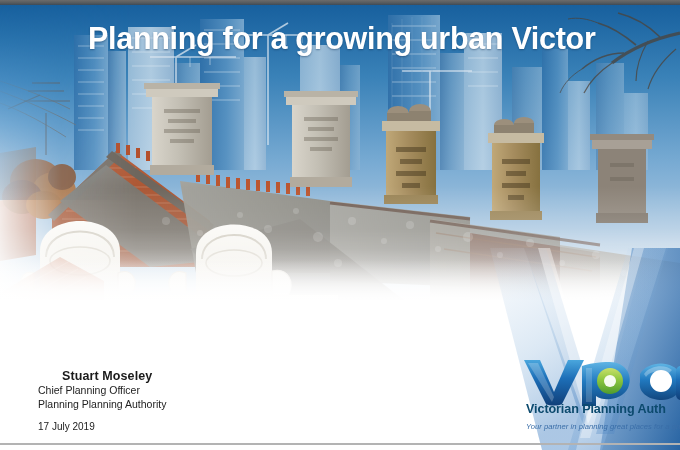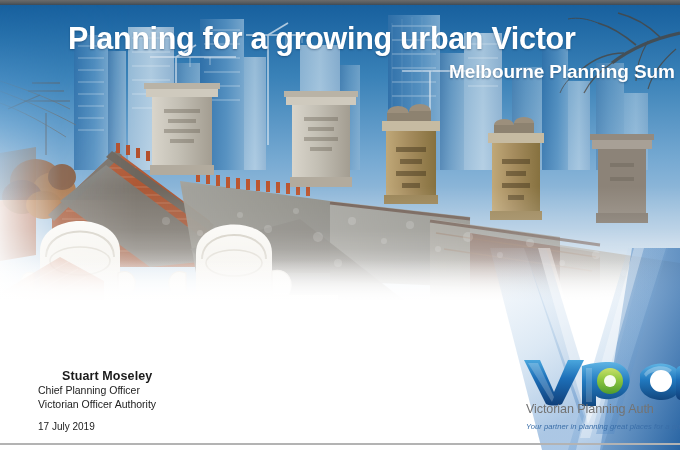--- a/index.html
+++ b/index.html
@@ -121,21 +121,21 @@
     pointer-events: none;
   }
   .v-watermark svg { display: block; width: 200px; height: 202px; }
 
   
   .headline-wrap {
     position: absolute;
     top: 18px; left: 0;
     width: 640px;
     z-index: 20;
-    padding-left: 68px;
+    padding-left: 88px;
     
     overflow: visible;
     white-space: nowrap;
   }
   .headline {
     font-size: 30.5px;
     font-weight: bold;
     color: #ffffff;
     letter-spacing: -0.3px;
     line-height: 40px;
@@ -219,22 +219,22 @@
     width: 220px; height: 90px;
     z-index: 32;
   }
   .vpa-mark { position: relative; width: 220px; height: 54px; }
   .vpa-mark svg { display: block; width: 220px; height: 54px; }
 
   .vpa-name {
     position: absolute;
     top: 50px; left: 8px;
     font-size: 12.6px;
-    font-weight: normal;
-    color: #737373;
+    font-weight: bold;
+    color: #0c4a6e;
     letter-spacing: -0.1px;
     white-space: nowrap;
   }
   .vpa-tagline {
     position: absolute;
     top: 70px; left: 8px;
     font-size: 7.6px;
     font-style: italic;
     color: #3a6ea8;
     letter-spacing: 0.05px;
@@ -670,28 +670,25 @@
 
       <path d="M58 0 L70 0 L116 158 L108 176 Z" fill="#ffffff" opacity="0.42"></path>
       <path d="M154 0 L164 0 L110 190 L100 190 Z" fill="#ffffff" opacity="0.35"></path>
     </svg>
   </div>
 
   <div class="headline-wrap">
     <div class="headline">Planning for a growing urban Victor</div>
   </div>
 
-  <div class="subheadline-wrap">
-    <div class="subheadline">Melbourne Planning Sum</div>
-  </div>
 
   <div class="presenter">
     <div class="pname">Stuart Moseley</div>
     <div class="prole">Chief Planning Officer</div>
-    <div class="porg">Victorian Officer Authority</div>
+    <div class="porg">Planning Planning Authority</div>
     <div class="pdate">17 July 2019</div>
   </div>
 
   <div class="gov-logo">
     <div class="gov-top">IA</div>
     <div class="gov-sub">ment</div>
   </div>
 
   <div class="vpa-block">
     <div class="vpa-mark">

